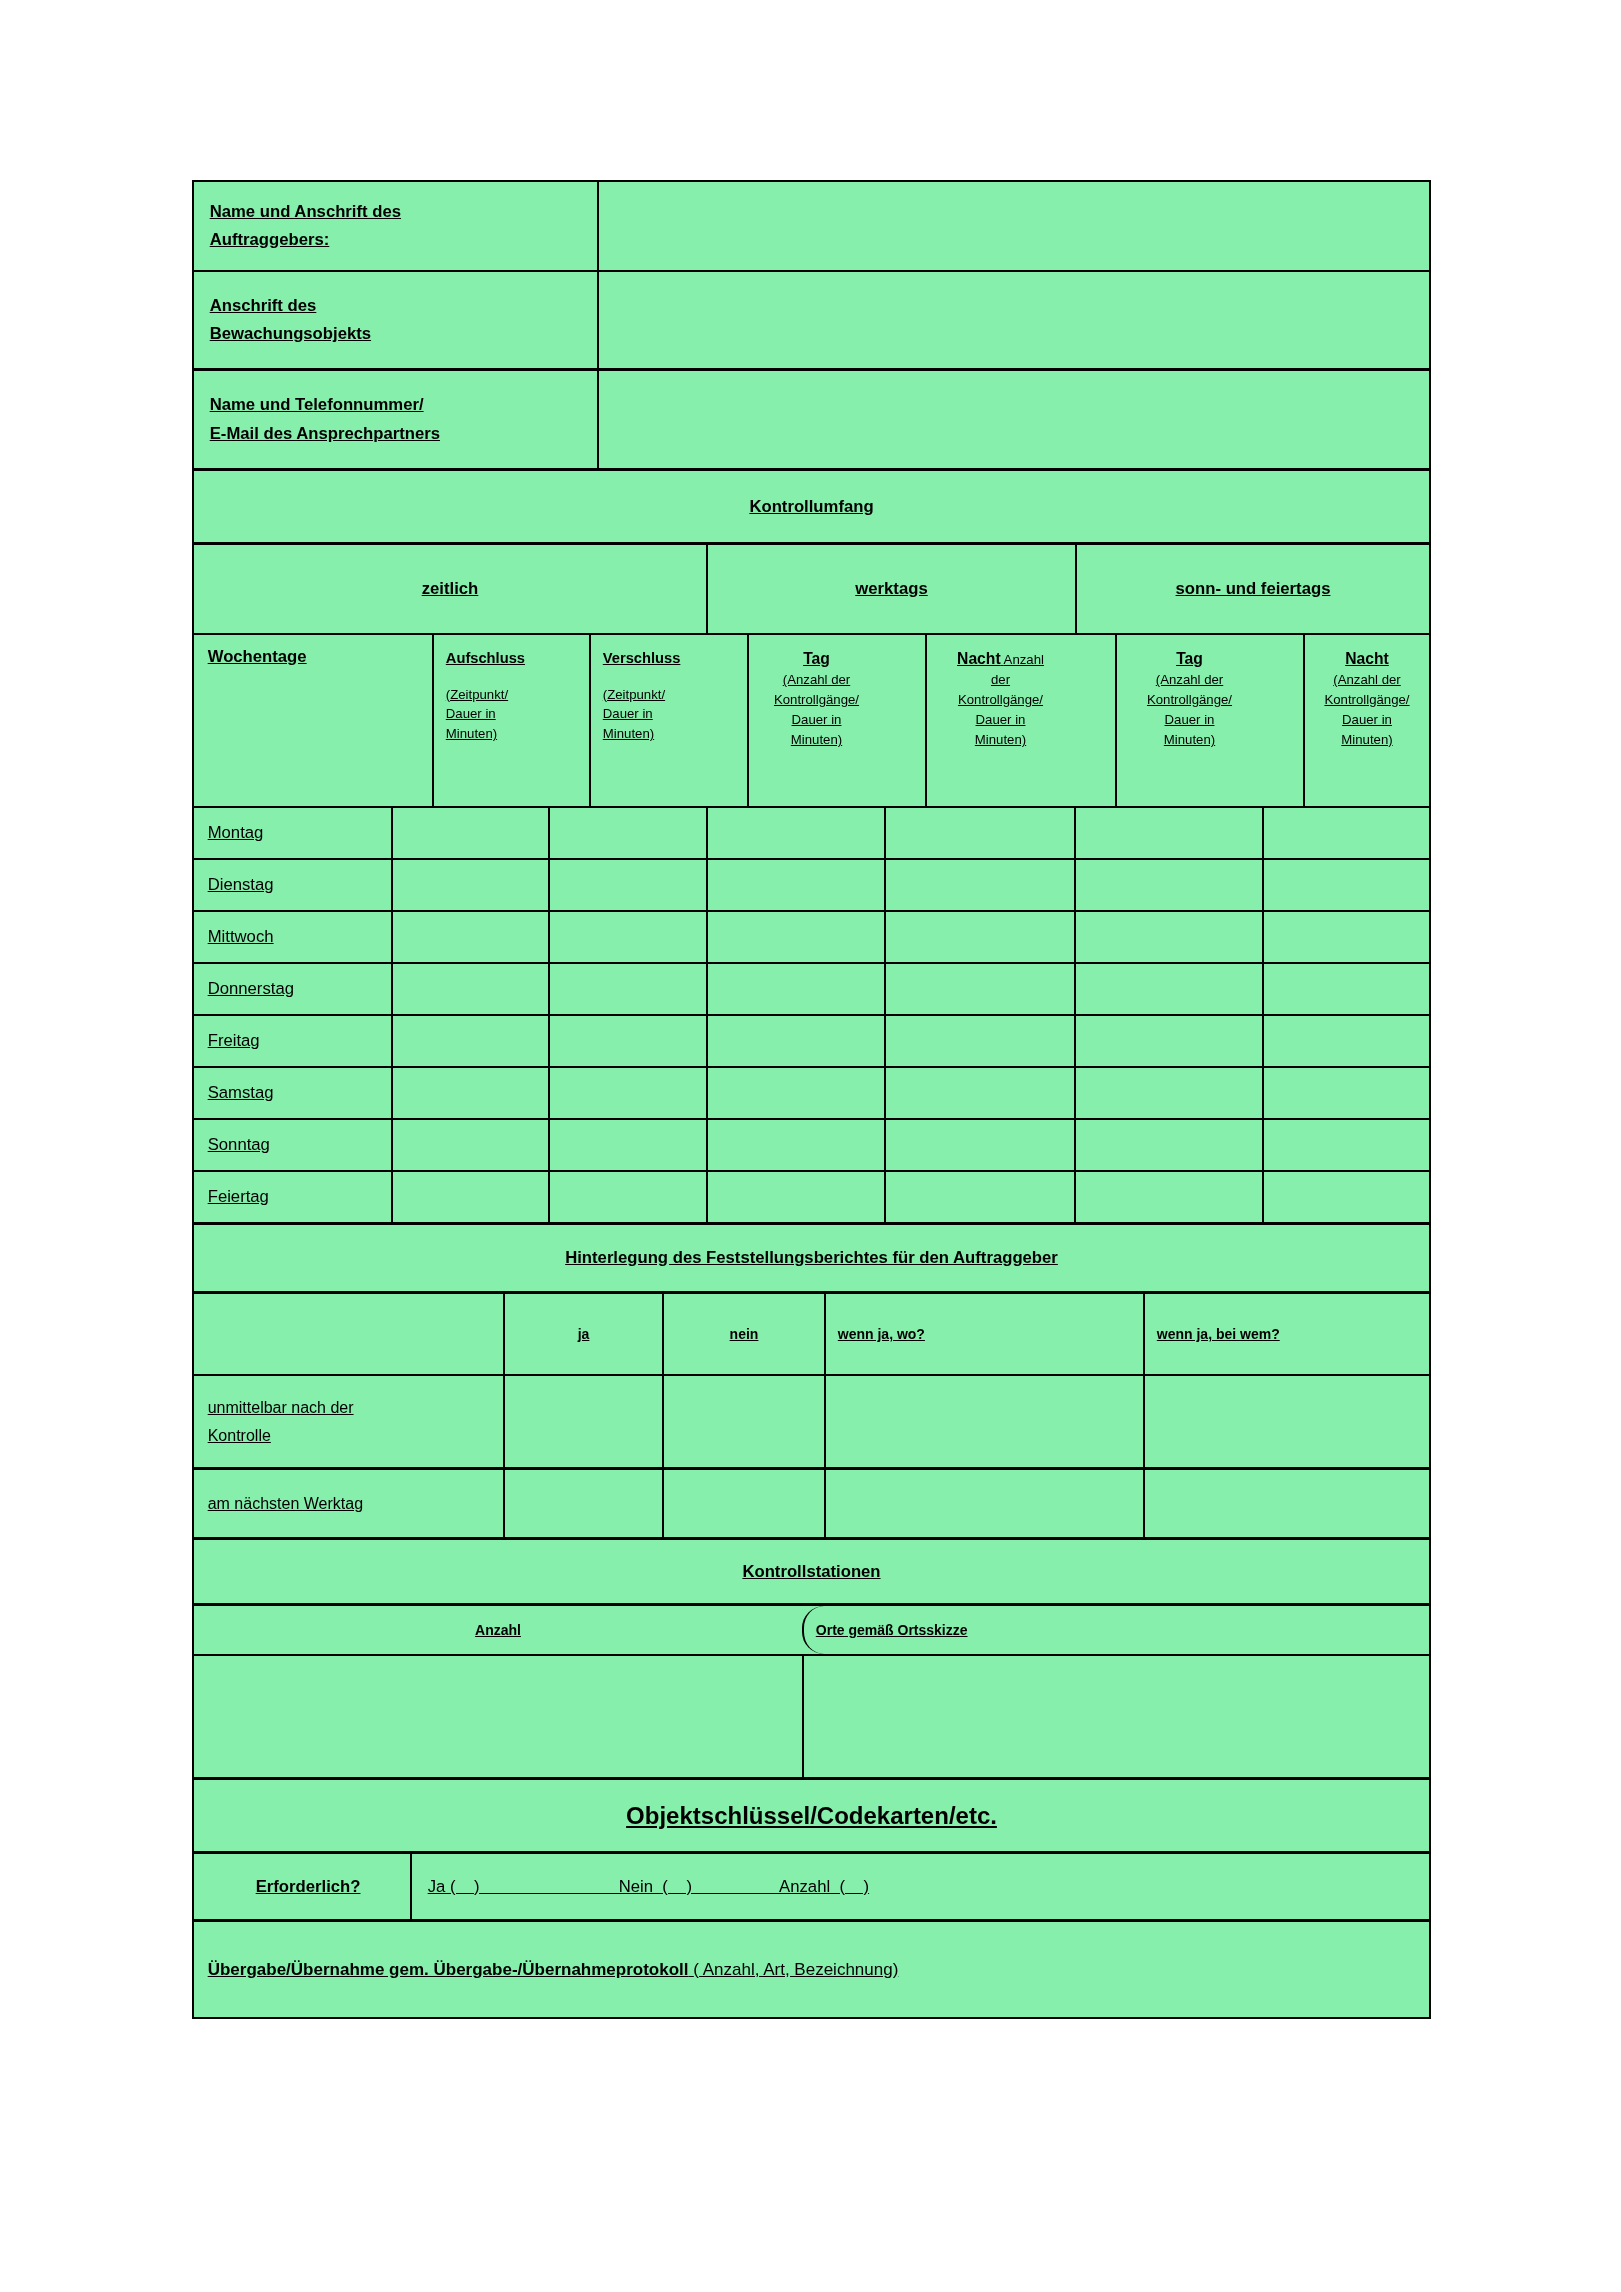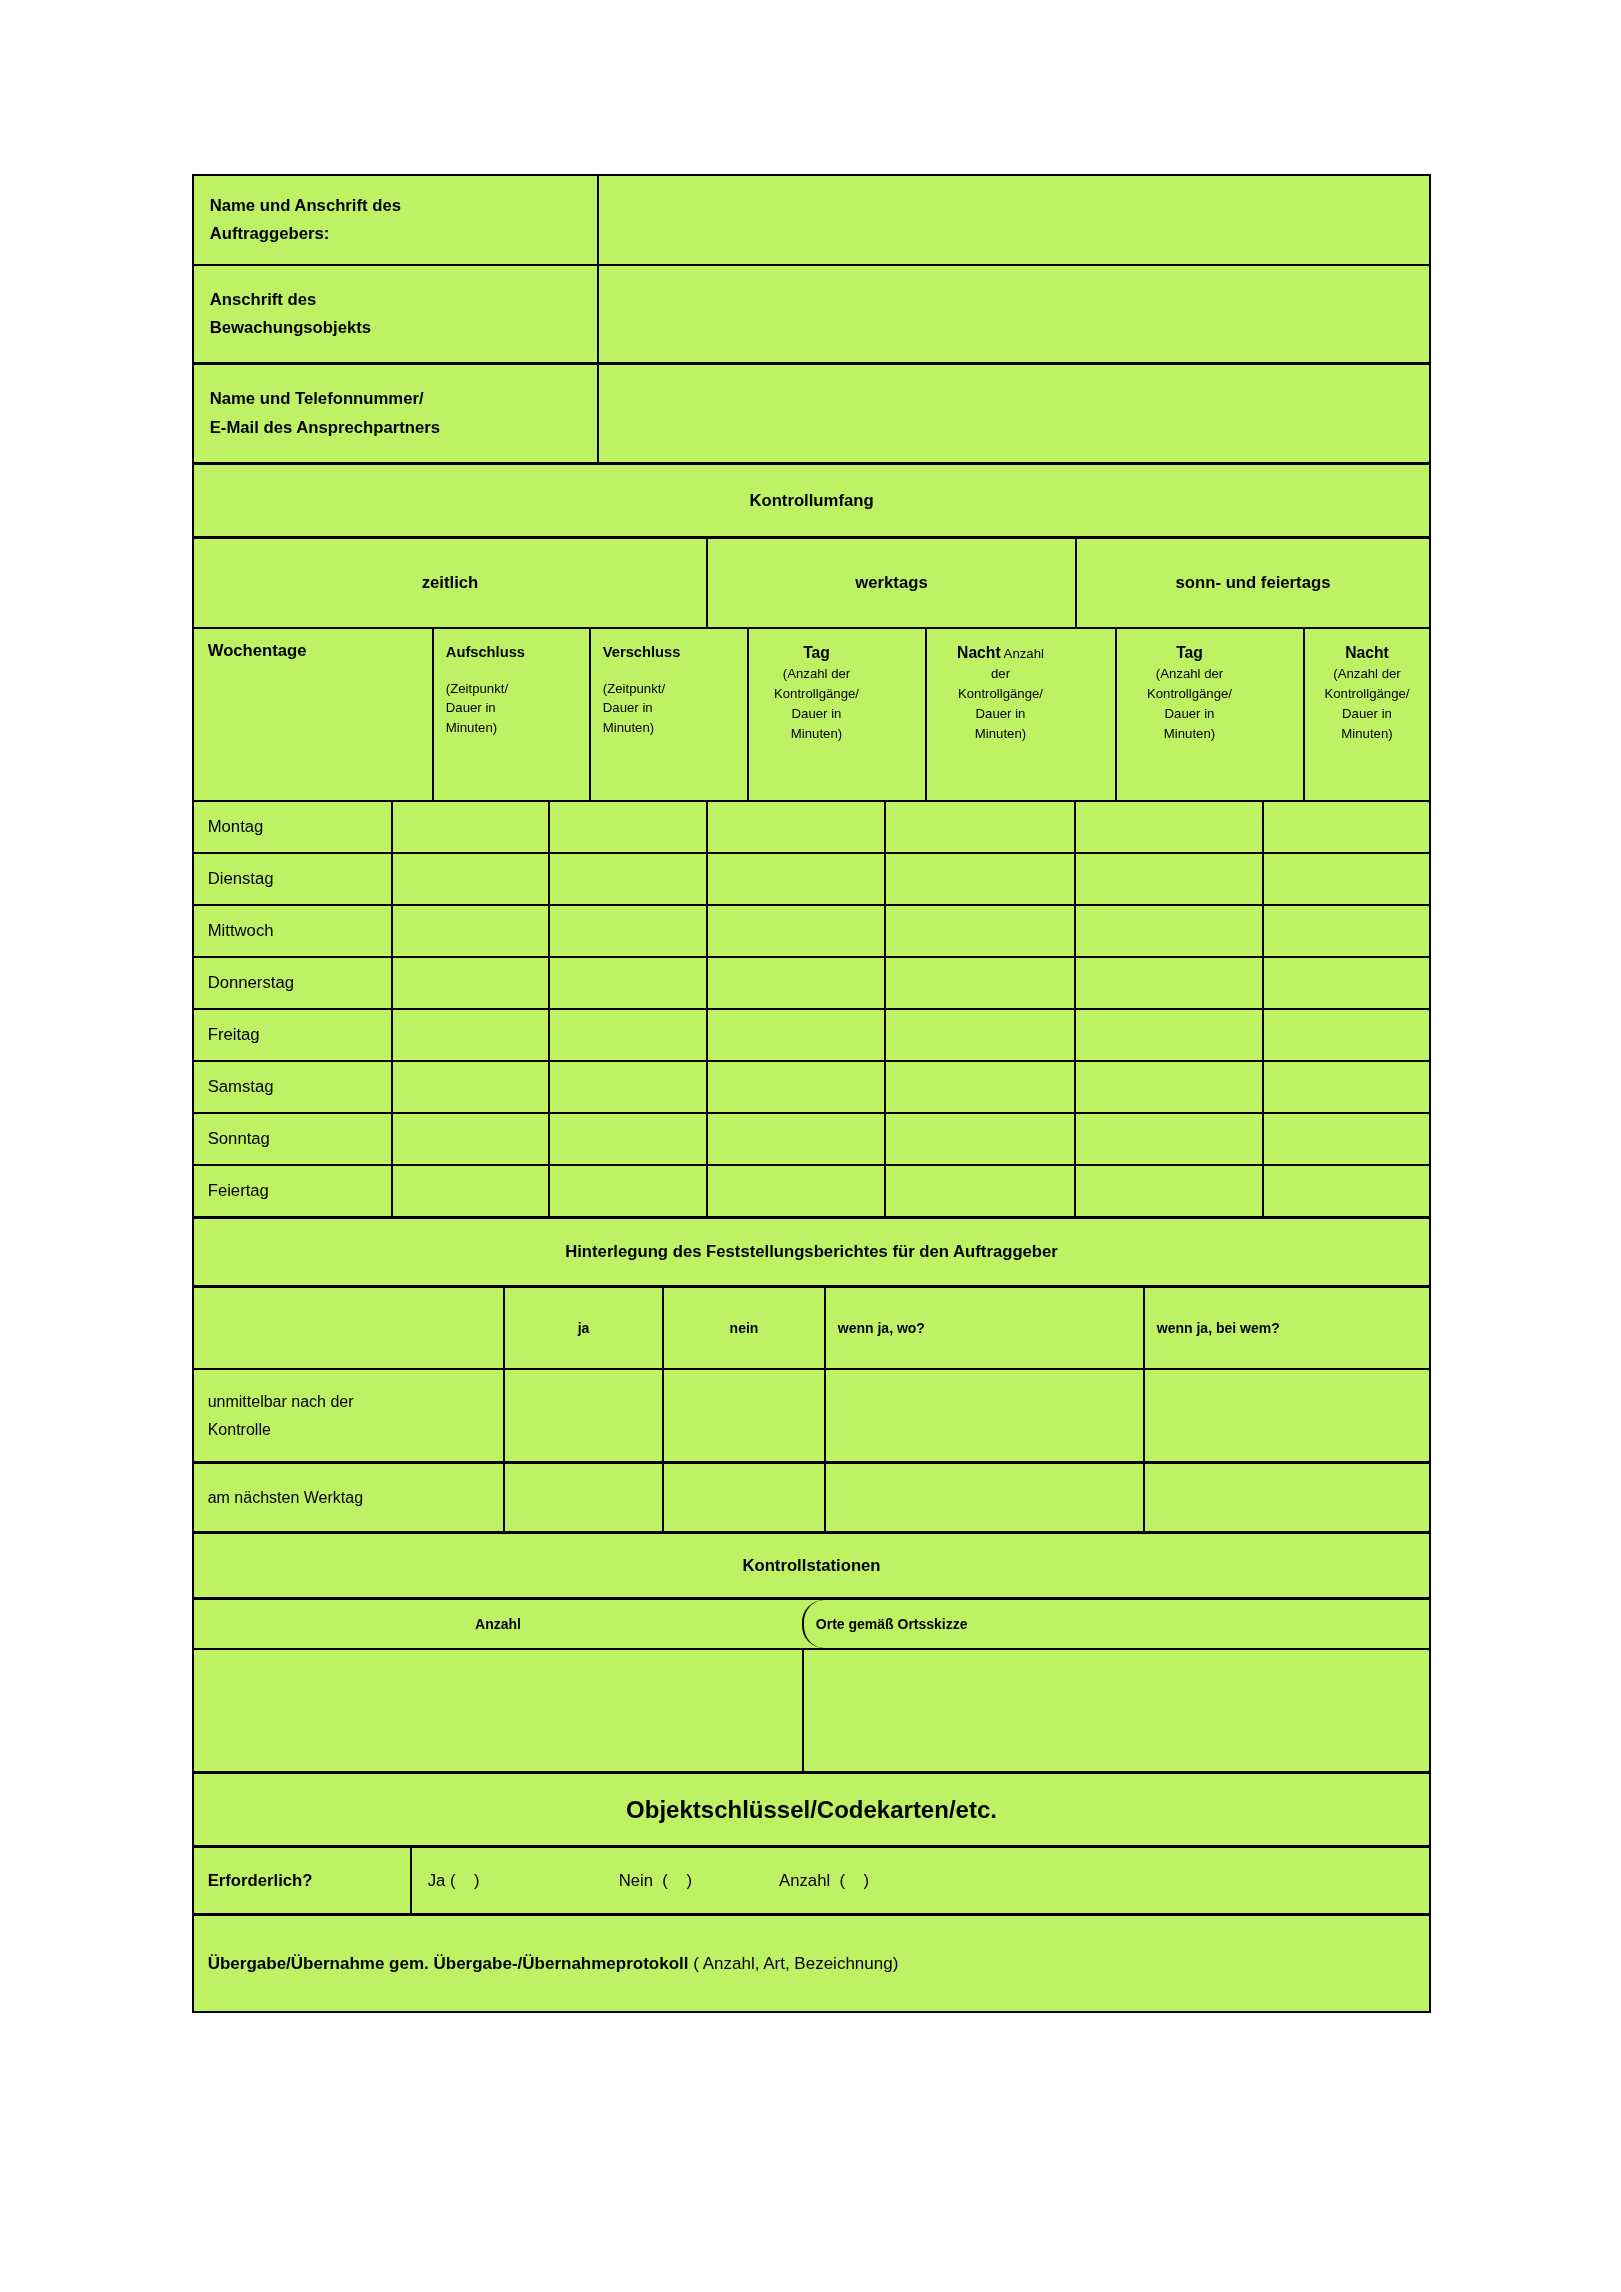--- a/index.html
+++ b/index.html
@@ -6,24 +6,25 @@
   html, body { background: #e8e8e8; }
   body { font-family: "Liberation Sans", sans-serif; color: #000; }
   .sheet {
     position: relative;
     width: 1621px; height: 2293px;
     background: #ffffff;
     overflow: hidden;
   }
   .form {
     position: absolute;
-    left: 192px; top: 174px;
+    left: 192px; top: 180px;
     width: 1239px;
     border: 2.9px solid #000;
-    background: #bef264;
+    background: #86efac;
+    text-decoration: underline;
   }
   .r { display: grid; border-top: 2px solid #000; }
   .r.first { border-top: none; }
   .r.thick { border-top: 3.9px solid #000; }
   .c { border-left: 2px solid #000; min-width: 0; }
   .c:first-child { border-left: none; }
 
   
   .cols-contact { grid-template-columns: 403px 1fr; }
   .cols-groups  { grid-template-columns: 512px 369px 1fr; }
@@ -79,21 +80,21 @@
     padding: 7.8px 13.7px; font-size: 16px; line-height: 1.7;
     white-space: pre-line;
   }
   .ks-col {
     display: flex; align-items: center; justify-content: center;
     font-weight: bold; font-size: 14px; border-radius: 22px;
   }
   .ks-col.left { justify-content: flex-start; padding-left: 11.8px; }
   .erf-label {
     display: flex; align-items: center;
-    padding-left: 13.7px; font-weight: bold; font-size: 16.7px;
+    padding-left: 13.7px; font-weight: bold; font-size: 16.7px; margin-left: 48px;
   }
   .erf-options {
     display: flex; align-items: center;
     padding-left: 15.7px; font-size: 16.7px;
     white-space: pre-wrap;
   }
   .uebergabe-cell {
     display: flex; align-items: center;
     padding: 9.8px 13.7px; font-size: 17px;
   }

